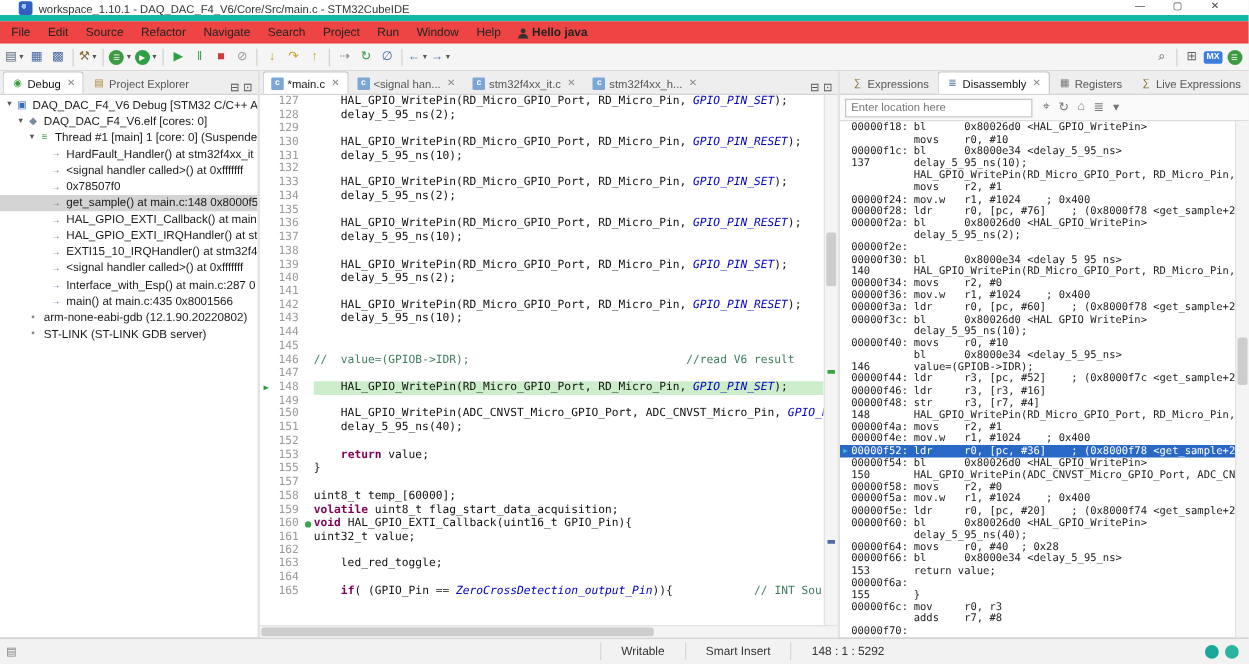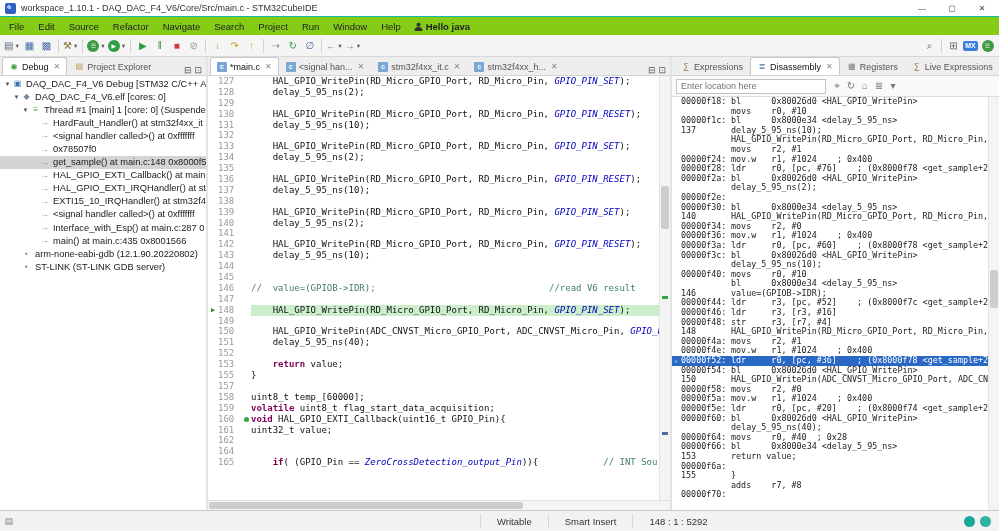--- a/index.html
+++ b/index.html
@@ -1,29 +1,29 @@
 <!DOCTYPE html>
 <html><head>
 <meta charset="utf-8">
 <style>
   *{margin:0;padding:0;box-sizing:border-box}
   html,body{width:999px;height:531px;overflow:hidden}
   body{font-family:"Liberation Sans",sans-serif;background:#f0f0f0;color:#222;font-size:9.5px}
   .app{width:999px;height:531px;display:flex;flex-direction:column;background:#f5f5f5}
 
   
-  .titlebar{height:17px;background:#fff;border-bottom:1px solid #14b8a6;display:flex;align-items:center;padding:0 2px;font-size:9px;flex:0 0 17px}
+  .titlebar{height:17px;background:#fff;border-bottom:5px solid #14b8a6;display:flex;align-items:flex-end;padding:0 12px;font-size:9px;flex:0 0 17px}
   .app-icon{width:11px;height:11px;border-radius:2px;background:#2f5fc0;margin:0 5px 0 3px;position:relative}
   .app-icon:after{content:"";position:absolute;left:2px;top:2px;width:7px;height:7px;border-radius:1px;background:radial-gradient(circle at 30% 30%,#9fc3ff 0 2px,transparent 2px)}
   .title-text{color:#333;white-space:nowrap;overflow:hidden}
   .win-controls{margin-left:auto;display:flex}
   .win-controls span{width:30px;height:16px;display:flex;align-items:center;justify-content:center;color:#444;font-size:8px}
 
   
-  .menubar{height:18px;background:#84cc16;display:flex;align-items:center;font-size:9.5px;flex:0 0 18px;padding-left:2px}
+  .menubar{height:18px;background:#ef4444;display:flex;align-items:center;font-size:9.5px;flex:0 0 18px;padding-left:2px}
   .menu-item{padding:0 7px;color:#222;white-space:nowrap}
   .user-chip{display:flex;align-items:center;gap:3px;padding:0 6px;font-weight:bold;color:#222}
 
   
   .toolbar{height:22px;background:#f5f5f5;border-bottom:1px solid #d8d8d8;display:flex;align-items:center;padding:0 3px;flex:0 0 22px}
   .tbtn{height:18px;min-width:17px;display:flex;align-items:center;justify-content:center;border-radius:2px;padding:0 1px}
   .tbtn .g{font-size:10px;line-height:10px}
   .tbtn .circ{width:12px;height:12px;border-radius:50%;display:flex;align-items:center;justify-content:center;color:#fff;font-size:6px}
   .tbtn .badge{color:#fff;font-size:7px;font-weight:bold;padding:1px 2px;border-radius:2px;line-height:8px}
   .caret{font-size:5.5px;color:#555;margin-left:1px}
@@ -50,21 +50,21 @@
   .trow{height:13.1px;display:flex;align-items:center;white-space:nowrap;overflow:hidden;font-size:9.3px;color:#1a1a1a}
   .trow.selected{background:#d4d4d4}
   .texp{width:9px;text-align:center;font-size:6px;color:#555;flex:0 0 9px}
   .ticn{width:11px;display:flex;align-items:center;justify-content:center;font-size:8px;margin-right:3px;flex:0 0 11px}
 
   
   .editor-body{flex:1;display:flex;min-height:0;overflow:hidden}
   .code-lines{flex:1;overflow:hidden;font-family:"DejaVu Sans Mono",monospace;font-size:9px;line-height:10.9px;background:#fff}
   .cl{display:flex;height:10.9px;align-items:center}
   .cm{width:10px;flex:0 0 10px;text-align:center;font-size:7px;color:#2d9a3f}
-  .cn{width:24px;flex:0 0 24px;text-align:left;padding-right:3px;color:#9a9a9a}
+  .cn{width:24px;flex:0 0 24px;text-align:right;padding-right:3px;color:#9a9a9a}
   .cf{width:9px;flex:0 0 9px;display:flex;align-items:center;justify-content:center}
   .cf .dot{width:5px;height:5px;border-radius:50%;background:#37a447}
   .cc{flex:1;white-space:pre;overflow:hidden;color:#111;height:10.9px}
   .cl.cur .cc{background:#cdeecb}
   .tk-k{color:#7f0055;font-weight:bold}
   .tk-m{color:#0000c0;font-style:italic}
   .tk-c{color:#3f7f5f}
   .tk-p{color:#111}
 
   .vscroll{width:11px;flex:0 0 11px;background:#f4f4f4;border-left:1px solid #e2e2e2;position:relative}
@@ -530,20 +530,26 @@
               <span class="cm"></span>
               <span class="cn">161</span>
               <span class="cf"></span>
               <span class="cc"><span class="tk-p">uint32_t value;</span></span>
             </div>
             <div class="cl">
               <span class="cm"></span>
               <span class="cn">162</span>
               <span class="cf"></span>
               <span class="cc"></span>
+            </div>
+            <div class="cl">
+              <span class="cm"></span>
+              <span class="cn">163</span>
+              <span class="cf"></span>
+              <span class="cc"><span class="tk-p">    led_red_toggle;</span></span>
             </div>
             <div class="cl">
               <span class="cm"></span>
               <span class="cn">164</span>
               <span class="cf"></span>
               <span class="cc"></span>
             </div>
             <div class="cl">
               <span class="cm"></span>
               <span class="cn">165</span>
@@ -627,20 +633,21 @@
             <div class="dl"><span class="dm"></span><span class="da">00000f58:</span><span class="dt">movs    r2, #0</span></div>
             <div class="dl"><span class="dm"></span><span class="da">00000f5a:</span><span class="dt">mov.w   r1, #1024    ; 0x400</span></div>
             <div class="dl"><span class="dm"></span><span class="da">00000f5e:</span><span class="dt">ldr     r0, [pc, #20]    ; (0x8000f74 &lt;get_sample+268&gt;)</span></div>
             <div class="dl"><span class="dm"></span><span class="da">00000f60:</span><span class="dt">bl      0x80026d0 &lt;HAL_GPIO_WritePin&gt;</span></div>
             <div class="dl src"><span class="dm"></span><span class="da"></span><span class="dt">delay_5_95_ns(40);</span></div>
             <div class="dl"><span class="dm"></span><span class="da">00000f64:</span><span class="dt">movs    r0, #40  ; 0x28</span></div>
             <div class="dl"><span class="dm"></span><span class="da">00000f66:</span><span class="dt">bl      0x8000e34 &lt;delay_5_95_ns&gt;</span></div>
             <div class="dl src"><span class="dm"></span><span class="da">153</span><span class="dt">return value;</span></div>
             <div class="dl"><span class="dm"></span><span class="da">00000f6a:</span></div>
             <div class="dl src"><span class="dm"></span><span class="da">155</span><span class="dt">}</span></div>
+            <div class="dl"><span class="dm"></span><span class="da">00000f6c:</span><span class="dt">mov     r0, r3</span></div>
             <div class="dl"><span class="dm"></span><span class="da"></span><span class="dt">adds    r7, #8</span></div>
             <div class="dl"><span class="dm"></span><span class="da">00000f70:</span></div>
           </div>
         <div class="vscroll">
           <div class="vthumb" style="top:42%;height:9%"></div>
         </div>
       </div>
     </div>
 
   </div>

